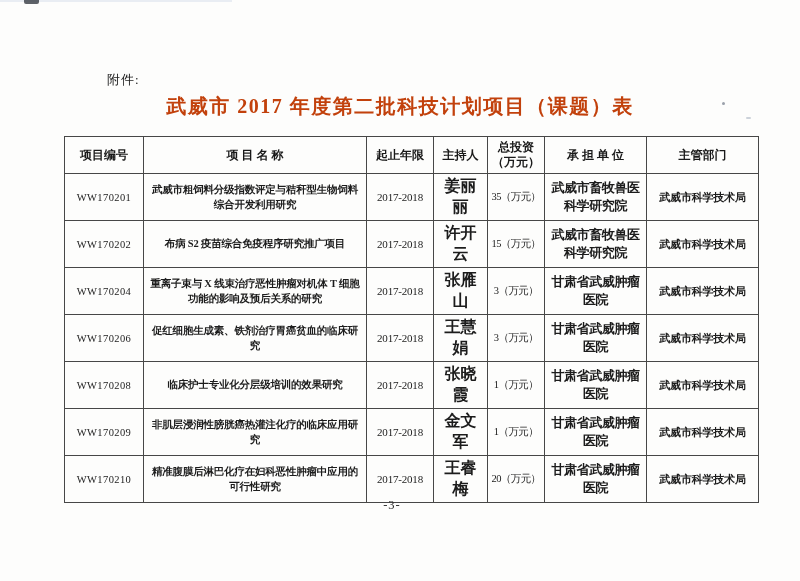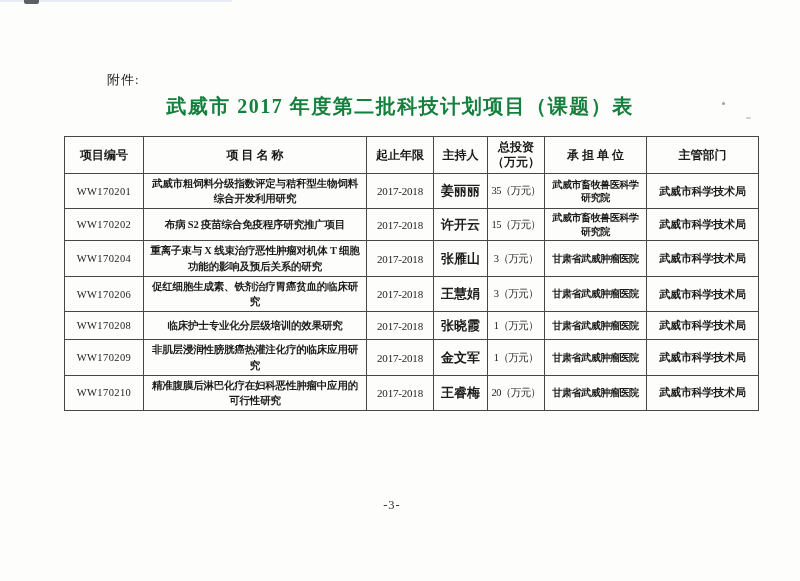--- a/index.html
+++ b/index.html
@@ -33,21 +33,21 @@
   }
   .attachment {
     position: absolute; left: 67px; top: 71px;
     font-size: 13px; letter-spacing: 1px; padding-left: 40px;
   }
   .doc-title {
     position: absolute; left: 0; top: 93px; width: 800px;
     text-align: center;
     font-size: 20px; font-weight: 700;
     letter-spacing: 1.5px;
-    color: #15803d;
+    color: #c2410c;
   }
   table.projects {
     position: absolute; left: 64px; top: 136px;
     width: 694px;
     border-collapse: collapse;
     table-layout: fixed;
   }
   table.projects th, table.projects td {
     border: 1px solid #474747;
     text-align: center;
@@ -66,23 +66,23 @@
   .col-id { width: 79px; }
   .col-name { width: 223px; }
   .col-years { width: 67px; }
   .col-leader { width: 54px; }
   .col-invest { width: 57px; }
   .col-undertaker { width: 102px; }
   .col-authority { width: 112px; }
   .c-project-id { font-size: 10.5px; letter-spacing: 0.4px; font-family: "Liberation Serif", "DejaVu Serif", serif; }
   .c-project-name { font-size: 10.5px; letter-spacing: -0.2px; line-height: 1.45; font-weight: 600; }
   .c-project-years { font-size: 11px; letter-spacing: -0.2px; border-radius: 9px; }
-  .c-project-leader { font-size: 13px; font-weight: 600; }
+  .c-project-leader { font-size: 16px; font-weight: 600; }
   .c-project-investment { font-size: 10.5px; letter-spacing: -0.6px; }
-  .c-project-undertaker { font-size: 10px; letter-spacing: -0.4px; line-height: 1.35; font-weight: 600; font-family: Liberation Serif, serif; }
+  .c-project-undertaker { font-size: 13px; letter-spacing: -0.4px; line-height: 1.35; font-weight: 600; font-family: Liberation Serif, serif; }
   .c-project-authority { font-size: 11px; letter-spacing: -0.2px; font-weight: 600; }
   .page-number {
     position: absolute; left: 0; top: 498px; width: 784px;
     text-align: center;
     font-size: 12.5px; letter-spacing: 1px;
     color: #2a2a2a;
   }
 </style>
 </head>
 <body>

